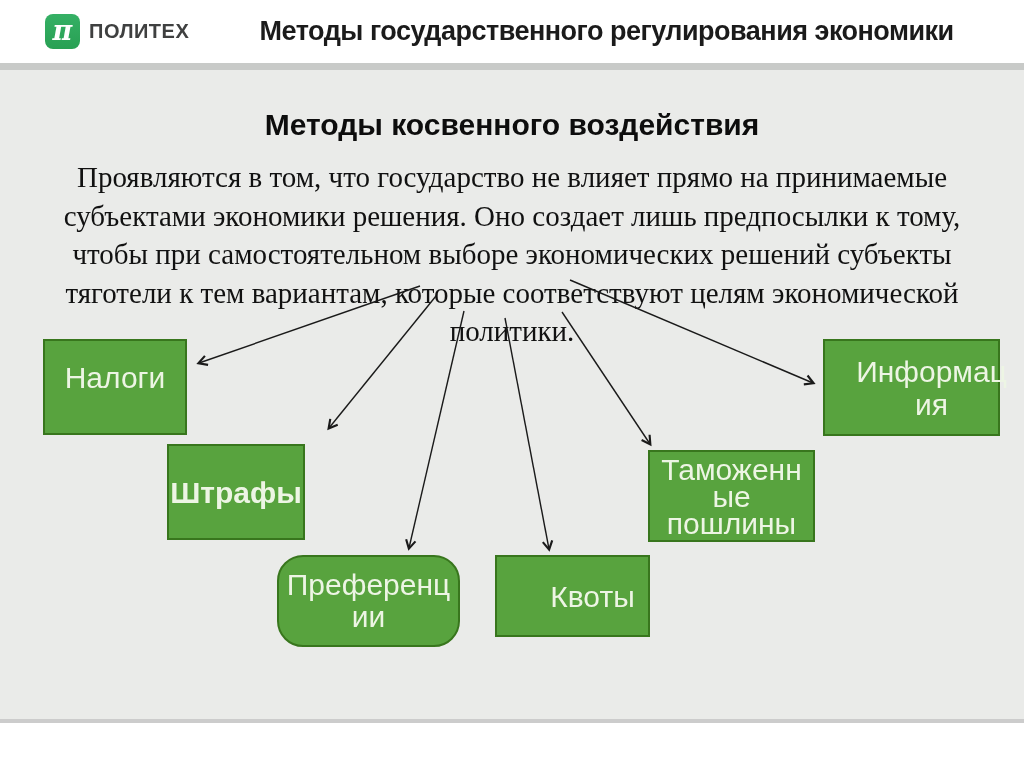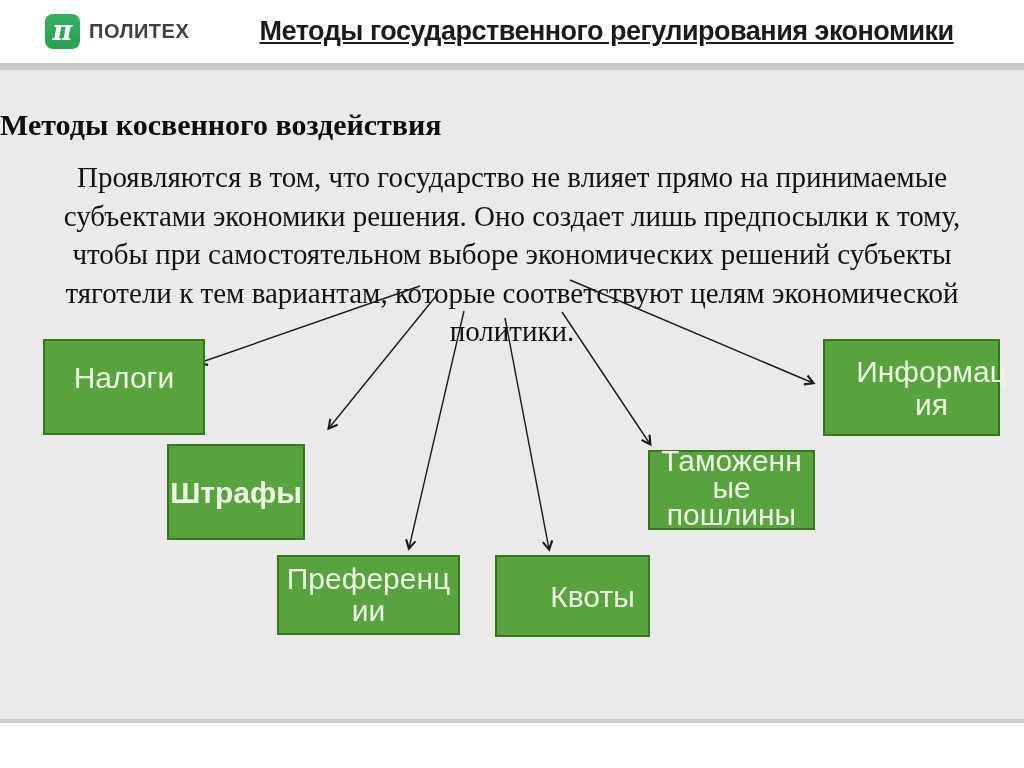--- a/index.html
+++ b/index.html
@@ -23,63 +23,63 @@
     color:#ffffff;font-family:"DejaVu Serif",serif;
     font-style:italic;font-weight:bold;font-size:27px;line-height:1;
     transform:translateY(-1px);
   }
   .logo-word{
     margin-left:9px;font-weight:bold;font-size:20px;color:#3f4040;
     letter-spacing:.5px;
   }
   .header-title-wrap{flex:1;display:flex;justify-content:center;}
   .header-title{
-    font-weight:bold;font-size:27px;color:#1b1b1b;letter-spacing:-.5px;text-decoration:underline;
+    font-weight:bold;font-size:27px;color:#1b1b1b;letter-spacing:-.5px;
   }
   .divider-top{
     position:absolute;left:0;top:63px;width:1024px;height:7px;
     background:#c8cac8;border-bottom:1px solid #dddddd;
   }
   
   .content{
     position:absolute;left:0;top:70px;width:1024px;height:649px;
     background:#eaebe9;
   }
   .divider-bottom{
     position:absolute;left:0;top:719px;width:1024px;height:4px;
     background:#cccccc;
   }
   .slide-heading{
-    margin:38px auto 0 auto;text-align:left;
-    font-family:Liberation Serif, serif;font-weight:bold;
+    margin:38px auto 0 auto;text-align:center;
+    font-family:Liberation Sans, sans-serif;font-weight:bold;
     font-size:30px;color:#0d0d0d;
   }
   .slide-paragraph{
     margin:16px auto 0 auto;width:906px;text-align:center;
     font-family:"Liberation Serif",serif;
     font-size:29px;line-height:38.5px;color:#111111;
   }
   
   .arrows{
     position:absolute;left:0;top:0;width:1024px;height:768px;
     pointer-events:none;z-index:1;
   }
   
   .box{
     position:absolute;z-index:2;box-sizing:border-box;
     background:#58a33e;border:2px solid #38761d;color:#edf5e4;
     display:flex;align-items:center;justify-content:center;
     text-align:center;font-size:30px;line-height:33px;
     white-space:pre-line;
   }
-  .box-taxes      {left:43px;  top:339px; width:162px; height:96px; padding-bottom:20px;}
+  .box-taxes      {left:43px;  top:339px; width:144px; height:96px; padding-bottom:20px;}
   .box-fines      {left:167px; top:444px; width:138px; height:96px;font-weight:bold;}
-  .box-preferences{left:277px; top:555px; width:183px; height:80px; line-height:32px;}
+  .box-preferences{left:277px; top:555px; width:183px; height:92px; line-height:32px;border-radius:26px;}
   .box-quotas     {left:495px; top:555px; width:155px; height:82px;padding-left:40px;}
-  .box-customs    {left:648px; top:450px; width:167px; height:80px; line-height:27px;align-items:flex-end;}
+  .box-customs    {left:648px; top:450px; width:167px; height:92px; line-height:27px;}
   .box-information{left:823px; top:339px; width:177px; height:97px;padding-left:40px;}
 </style>
 </head>
 <body>
 
 <div class="header">
   <div class="logo-group">
     <div class="logo-mark">
       <span>π</span>
     </div>

